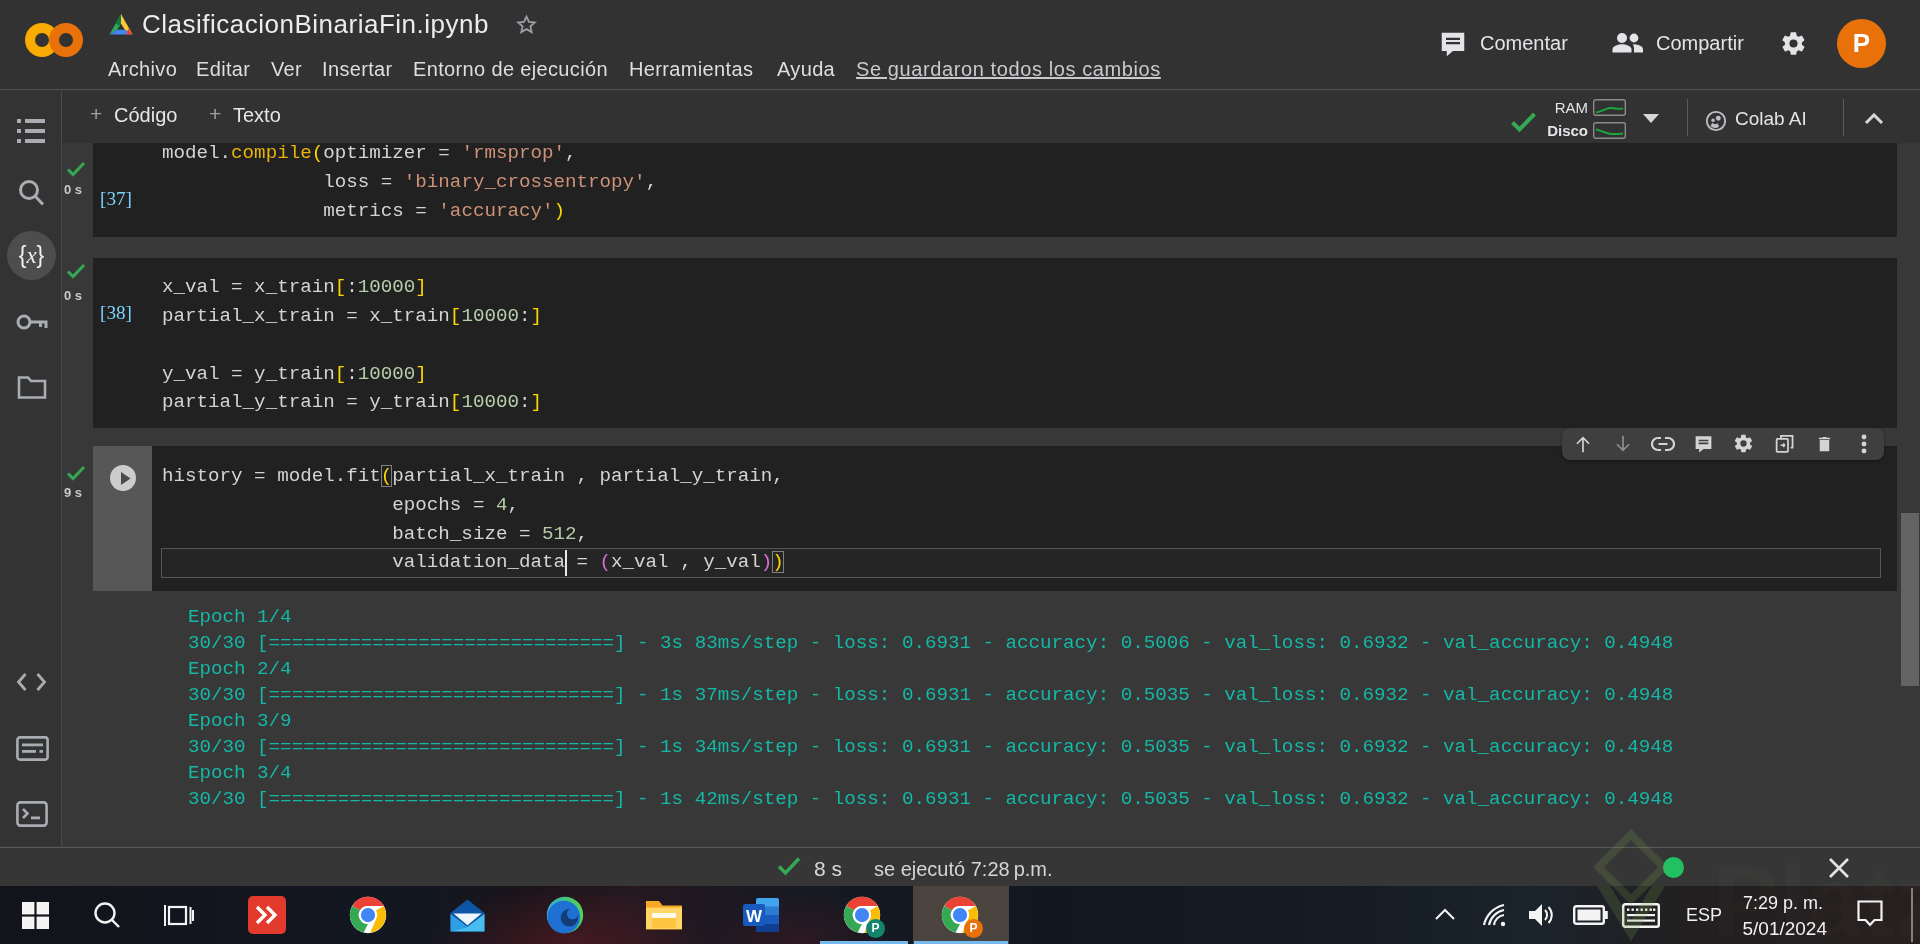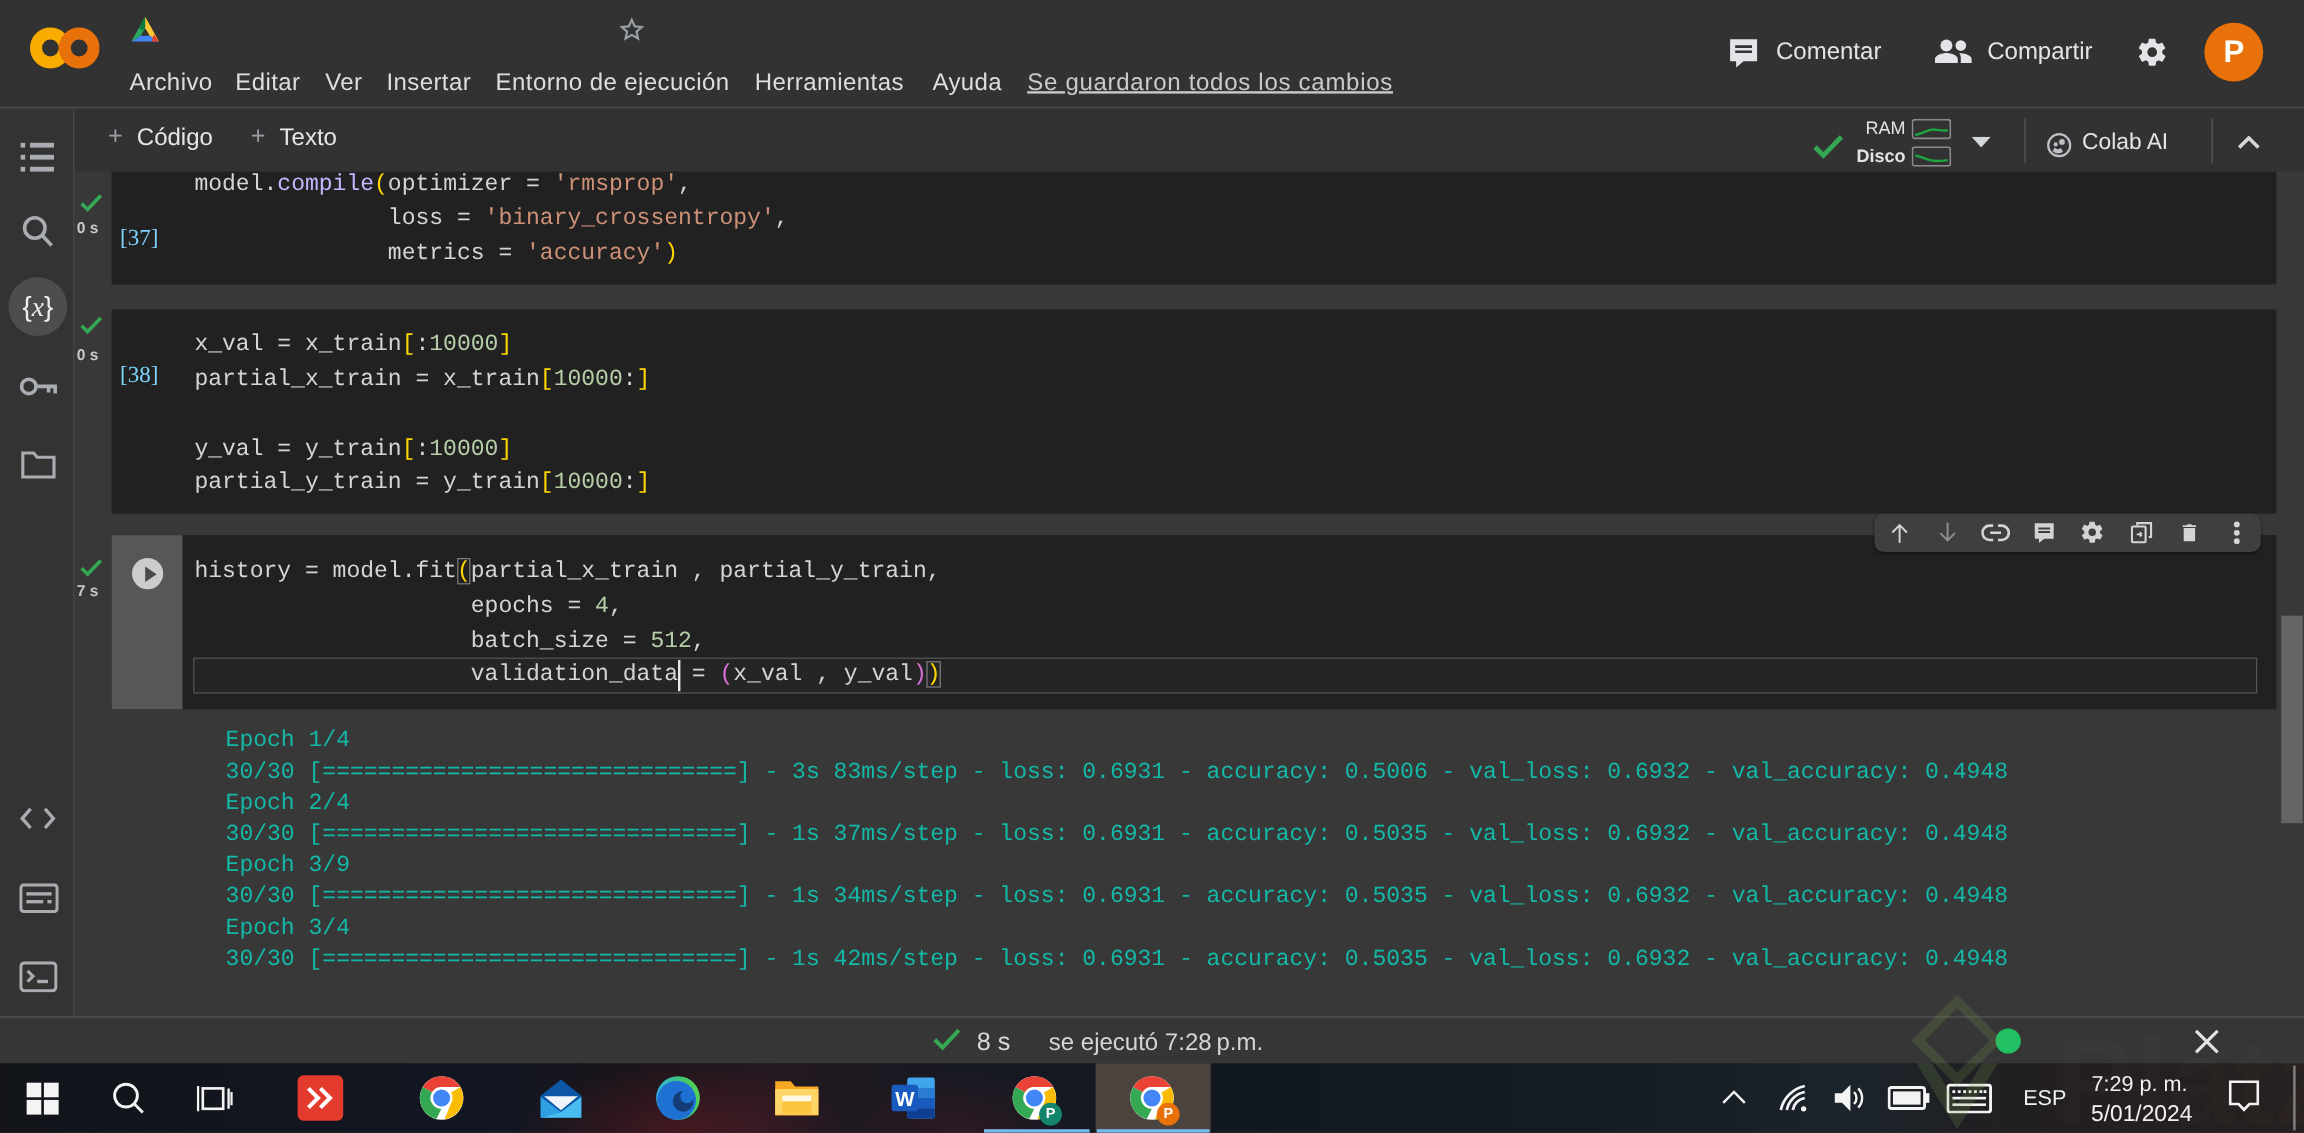--- a/index.html
+++ b/index.html
@@ -16,21 +16,21 @@
 
 #toolbar { position:absolute; left:0; top:91px; width:1920px; height:52px; background:#323232; }
 
 #sidebar { position:absolute; left:0; top:91px; width:62px; height:755px; background:#333333; border-right:1px solid #4a4a4a; }
 
 .cell { position:absolute; left:93px; width:1804px; background:#212121; }
 .gut-time { position:absolute; font-size:13px; color:#c9c9c9; font-weight:bold; }
 .exec { position:absolute; font-family:Liberation Serif, serif; font-size:19.2px; color:#7dd3fc;margin-top:24px; }
 .cl { position:absolute; left:162px; height:29px; line-height:29px; color:#d4d4d4; }
 .ol { position:absolute; left:162px; height:26px; line-height:26px; color:#14b8a6;margin-left:26px; }
-.fn { color:#c4b5fd; } .str { color:#ce9178; } .num { color:#b5cea8; }
+.fn { color:#eab308; } .str { color:#ce9178; } .num { color:#b5cea8; }
 .bg { color:#ffd700; } .bm { color:#da70d6; }
 .bx { outline:1px solid #808080; outline-offset:-1px; }
 
 #footer { position:absolute; left:0; top:847px; width:1920px; height:39px; background:#363636; border-top:1px solid #5a5a5a; }
 
 #taskbar { position:absolute; left:0; top:886px; width:1920px; height:58px;
   background:linear-gradient(90deg,#12141a 0%,#131722 22%,#1a141a 27%,#251820 33%,#151922 42%,#121820 55%,#151c23 70%,#1b232b 80%,#221f20 88%,#272020 100%); }
 .tbtxt { color:#f2f2f2; }
 </style>
 </head>
@@ -41,20 +41,21 @@
     <circle cx="17" cy="18" r="12" fill="none" stroke="#F9AB00" stroke-width="10"></circle>
     <circle cx="41" cy="18" r="12" fill="none" stroke="#E8710A" stroke-width="10"></circle>
   </svg>
   <svg class="abs" style="left:108px;top:13px" width="26" height="23" viewBox="0 0 26 23">
     <polygon points="13,1 1.5,21.5 9.2,16.8 13,10.5" fill="#2ca95f"></polygon>
     <polygon points="13,1 7.8,10.3 10.4,12.4 13,10.5" fill="#0d7a40"></polygon>
     <polygon points="13,1 24.5,21.5 16.8,16.8 13,10.5" fill="#fcc934"></polygon>
     <polygon points="1.5,21.5 9.2,16.8 16.8,16.8 24.5,21.5" fill="#4285f4"></polygon>
     <polygon points="24.5,21.5 18.3,21.5 20.3,15.6" fill="#e94235"></polygon>
   </svg>
+  <div id="title">ClasificacionBinariaFin.ipynb</div>
   <svg class="abs" style="left:514px;top:13px" width="25" height="24" viewBox="0 0 24 24">
     <path fill="none" stroke="#9aa0a6" stroke-width="1.8" d="M12 3.6 14.5 9l5.8.5-4.4 3.9 1.3 5.7L12 16.1 6.8 19.1l1.3-5.7L3.7 9.5 9.5 9z"></path>
   </svg>
   <div class="menu" style="left:108px">Archivo</div>
   <div class="menu" style="left:196px">Editar</div>
   <div class="menu" style="left:271px">Ver</div>
   <div class="menu" style="left:322px">Insertar</div>
   <div class="menu" style="left:413px">Entorno de ejecución</div>
   <div class="menu" style="left:629px">Herramientas</div>
   <div class="menu" style="left:777px">Ayuda</div>
@@ -171,21 +172,21 @@
 
 <div class="cell" style="top:446px;height:145px;"></div>
 <div class="abs" style="left:93px;top:446px;width:59px;height:145px;background:#575757"></div>
 <div class="abs" style="left:110px;top:465px;width:26px;height:26px;border-radius:50%;background:#cccccc"></div>
 <svg class="abs" style="left:120px;top:471.5px" width="11" height="13" viewBox="0 0 11 13">
     <path d="M1 0 10.5 6.5 1 13z" fill="#4a4a4a"></path>
   </svg>
 <svg class="abs" style="left:66px;top:465px" width="20" height="16" viewBox="0 0 20 16">
     <path d="M2 8.5 7 13.5 18 2" fill="none" stroke="#34a853" stroke-width="3"></path>
   </svg>
-<div class="gut-time" style="left:64px;top:485px">7 s</div>
+<div class="gut-time" style="left:64px;top:485px">9 s</div>
 <div class="cl mono" style="top:462px">history = model.fit<span class="bg bx">(</span>partial_x_train , partial_y_train,</div>
 <div class="cl mono" style="top:491px">                    epochs = <span class="num">4</span>,</div>
 <div class="cl mono" style="top:520px">                    batch_size = <span class="num">512</span>,</div>
 <div class="abs" style="left:161px;top:548px;width:1720px;height:30px;border:1.5px solid #565656;background:rgba(255,255,255,0.02)"></div>
 <div class="cl mono" style="top:548px">                    validation_data = <span class="bm">(</span>x_val , y_val<span class="bm">)</span><span class="bg bx">)</span></div>
 <div class="abs" style="left:565px;top:550px;width:2px;height:26px;background:#e8e8e8"></div>
 
 <div class="abs" style="left:1562px;top:428px;width:322px;height:32px;background:#3f3f3f;border-radius:8px;box-shadow:0 1px 3px rgba(0,0,0,0.4)"></div>
 <svg class="abs" style="left:1573px;top:434px" width="20" height="20" viewBox="0 0 24 24" fill="#d4d4d4">
     <path d="M11 22V6.8l-5.6 5.6L4 11l8-8 8 8-1.4 1.4L13 6.8V22z"></path>

